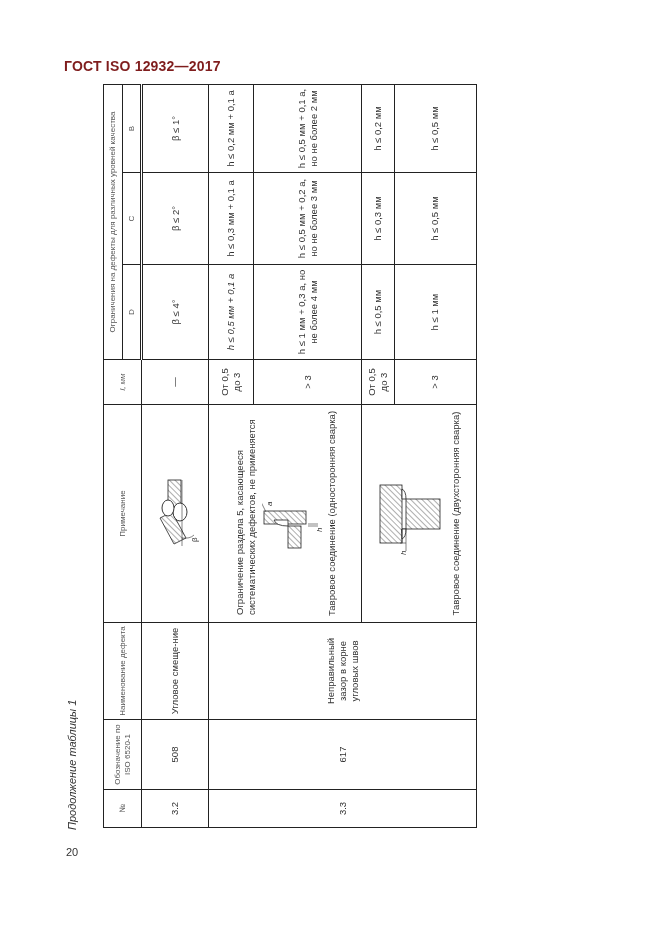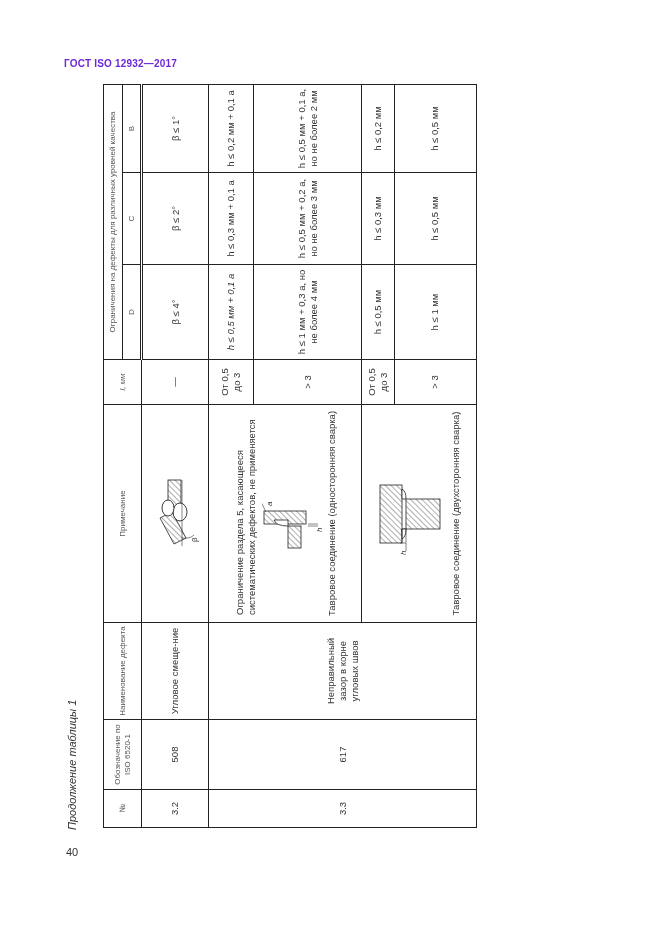--- a/index.html
+++ b/index.html
@@ -1,18 +1,18 @@
 <!DOCTYPE html>
 <html><head>
 <meta charset="utf-8">
 <style>
   html, body { margin: 0; padding: 0; background: #ffffff; }
   body { width: 661px; height: 935px; position: relative; overflow: hidden;
          font-family: "Liberation Sans", "DejaVu Sans", sans-serif; color: #222; }
-  .doc-title { position: absolute; left: 64px; top: 58px; font-size: 10px; font-weight: bold; color: #6d28d9; letter-spacing: 0.2px; }
+  .doc-title { position: absolute; left: 64px; top: 58px; font-size: 14px; font-weight: bold; color: #7f1d1d; letter-spacing: 0.2px; }
   .page-number { position: absolute; left: 66px; top: 846px; font-size: 11px; color: #333; }
   .continuation { position: absolute; left: 66px; top: 830px; transform-origin: 0 0; transform: rotate(-90deg);
                   font-size: 11px; font-style: italic; color: #333; white-space: nowrap; }
   
   .table-wrap { position: absolute; left: 103px; top: 828px; width: 743px; height: 374px;
                 transform-origin: 0 0; transform: rotate(-90deg); }
   table.gost { border-collapse: collapse; width: 743px; height: 374px; table-layout: fixed; font-size: 9.5px; color: #333; }
   table.gost td, table.gost th { border: 1.2px solid #222; padding: 2px 3px; text-align: center; vertical-align: middle; font-weight: normal; line-height: 1.25; }
   table.gost th { font-size: 8px; color: #555; }
   tr.hdr2 th { border-bottom: 3.5px double #222; }
@@ -21,21 +21,21 @@
   .italic-h { font-style: italic; }
   .note-text { font-size: 9.5px; text-align: left; margin: 2px 4px 4px 4px; }
   .caption { font-size: 9.5px; margin-top: 2px; }
   svg { display: block; margin: 0 auto; }
 </style>
 </head>
 <body>
 
 <div class="doc-title">ГОСТ ISO 12932—2017</div>
 <div class="continuation">Продолжение таблицы 1</div>
-<div class="page-number">40</div>
+<div class="page-number">20</div>
 
 <div class="table-wrap">
 <table class="gost">
   <colgroup>
     <col style="width:38px">
         <col style="width:70px">
         <col style="width:97px">
         <col style="width:218px">
     <col style="width:45px">
         <col style="width:95px">

